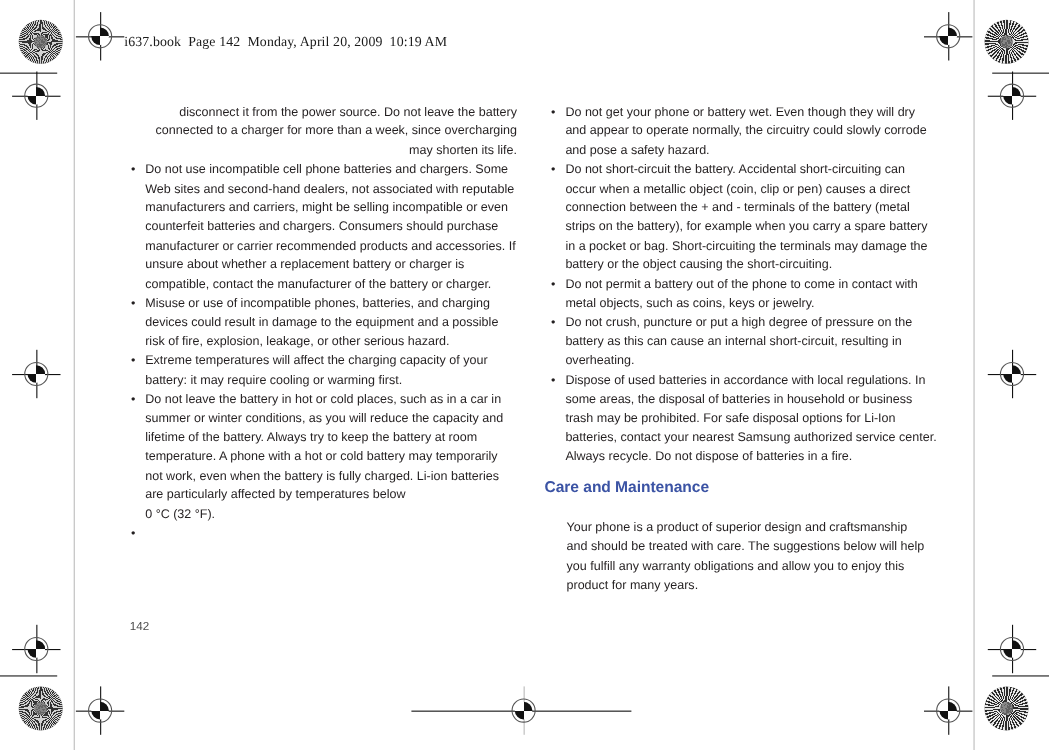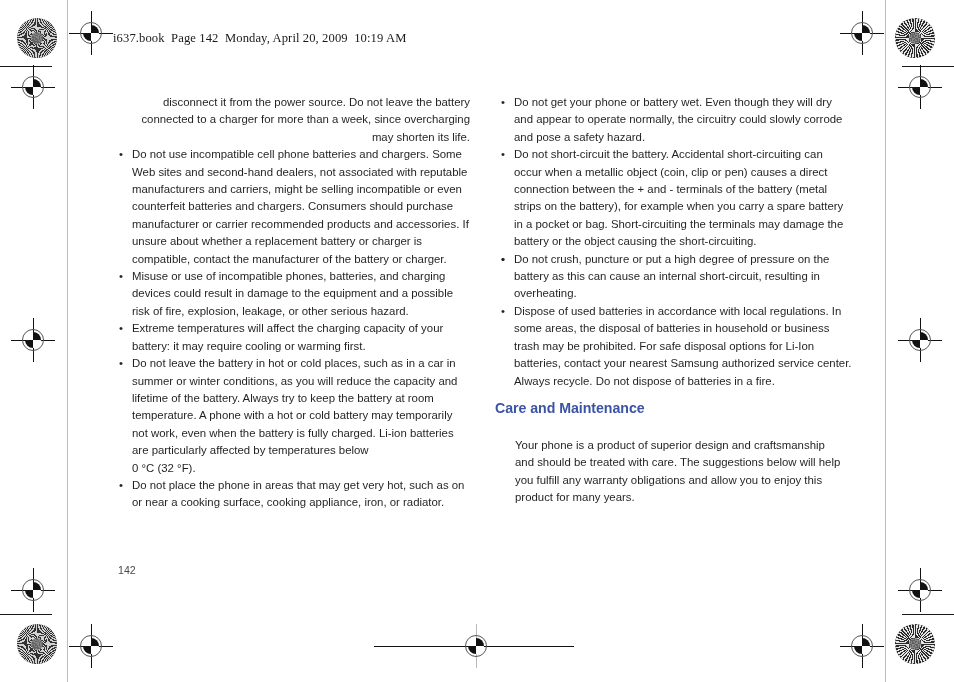--- a/index.html
+++ b/index.html
@@ -291,38 +291,38 @@
     </div>
 
     <div class="bullet-item">
       <span class="bullet">•</span>
       <span style="white-space:pre-line;">Do not leave the battery in hot or cold places, such as in a car in summer or winter conditions, as you will reduce the capacity and lifetime of the battery. Always try to keep the battery at room temperature. A phone with a hot or cold battery may temporarily not work, even when the battery is fully charged. Li-ion batteries are particularly affected by temperatures below
 0 °C (32 °F).</span>
     </div>
 
     <div class="bullet-item">
       <span class="bullet">•</span>
-      <span>Do not place the phone in areas that may get very hot, such as on or near a cooking surface, cooking appliance, iron, or radiator.</span>
     </div>
   </div>
 
   <div class="col right" style="color: rgb(35, 31, 32);">
 
     <div class="bullet-item">
       <span class="bullet">•</span>
       <span>Do not get your phone or battery wet. Even though they will dry and appear to operate normally, the circuitry could slowly corrode and pose a safety hazard.</span>
     </div>
 
     <div class="bullet-item">
       <span class="bullet">•</span>
       <span>Do not short-circuit the battery. Accidental short-circuiting can occur when a metallic object (coin, clip or pen) causes a direct connection between the + and - terminals of the battery (metal strips on the battery), for example when you carry a spare battery in a pocket or bag. Short-circuiting the terminals may damage the battery or the object causing the short-circuiting.</span>
     </div>
 
     <div class="bullet-item">
       <span class="bullet">•</span>
+      <span>Do not permit a battery out of the phone to come in contact with metal objects, such as coins, keys or jewelry.</span>
     </div>
 
     <div class="bullet-item">
       <span class="bullet">•</span>
       <span>Do not crush, puncture or put a high degree of pressure on the battery as this can cause an internal short-circuit, resulting in overheating.</span>
     </div>
 
     <div class="bullet-item">
       <span class="bullet">•</span>
       <span>Dispose of used batteries in accordance with local regulations. In some areas, the disposal of batteries in household or business trash may be prohibited. For safe disposal options for Li-Ion batteries, contact your nearest Samsung authorized service center. Always recycle. Do not dispose of batteries in a fire.</span>

